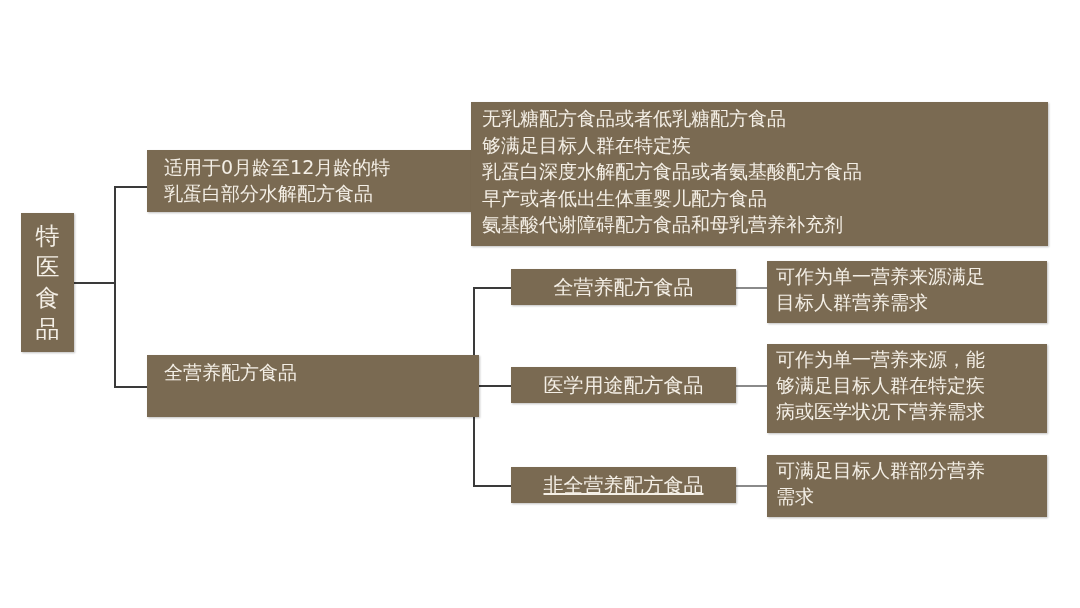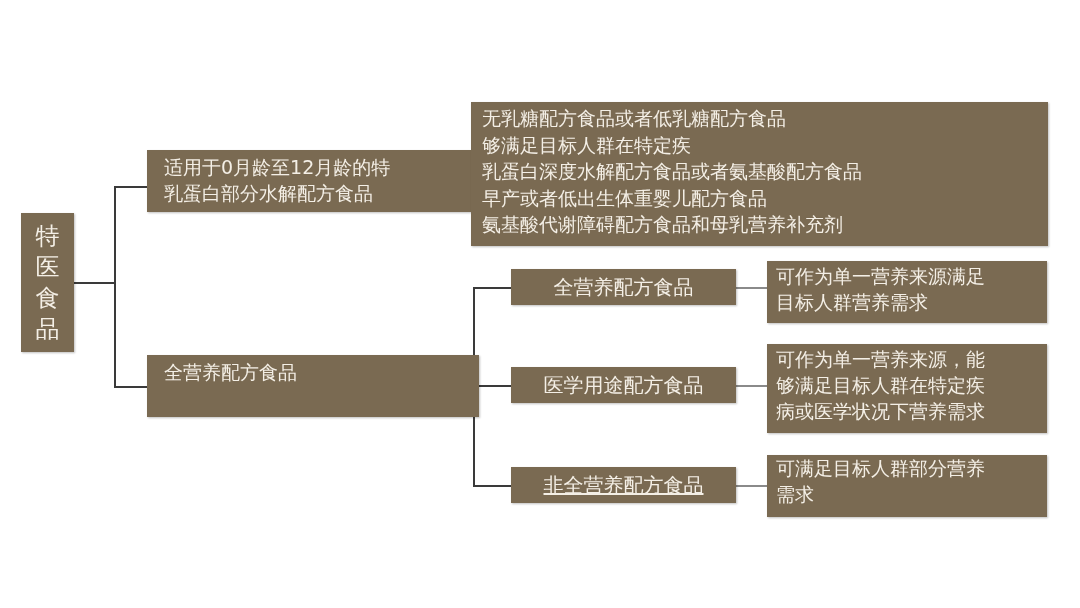--- a/index.html
+++ b/index.html
@@ -74,16 +74,16 @@
 
 <div class="box desc lines" style="top:261px;height:62px;">
   <div>可作为单一营养来源满足</div>
   <div>目标人群营养需求</div>
 </div>
 <div class="box desc lines" style="top:344px;height:89px;">
   <div>可作为单一营养来源，能</div>
   <div>够满足目标人群在特定疾</div>
   <div>病或医学状况下营养需求</div>
 </div>
-<div class="box desc lines" style="top:455px;height:62px;font-family:Liberation Mono, monospace;">
+<div class="box desc lines" style="top:455px;height:62px;">
   <div>可满足目标人群部分营养</div>
   <div>需求</div>
 </div>
 
 </body></html>

